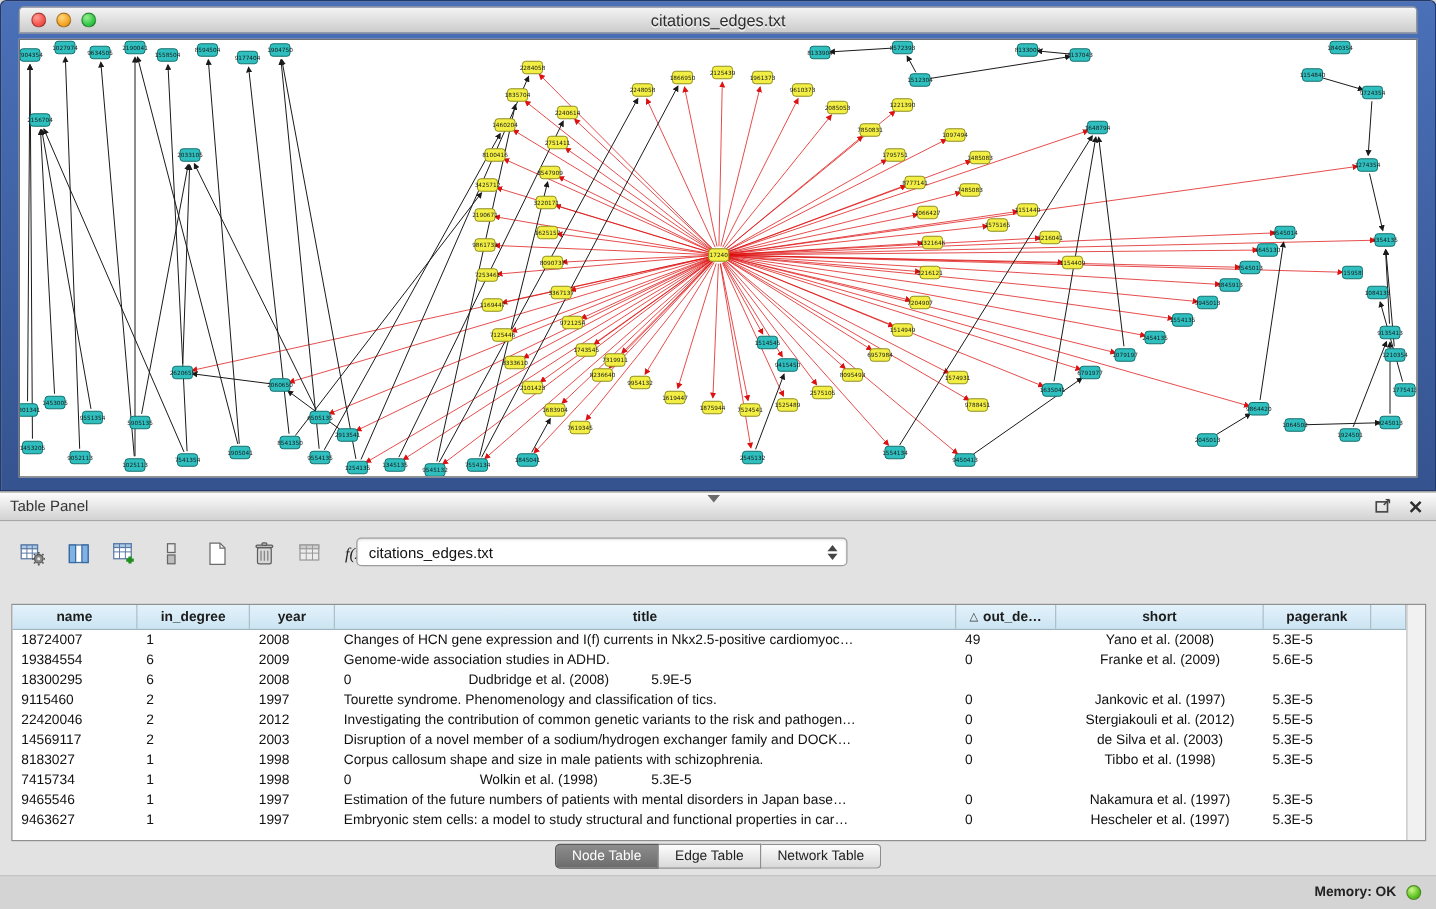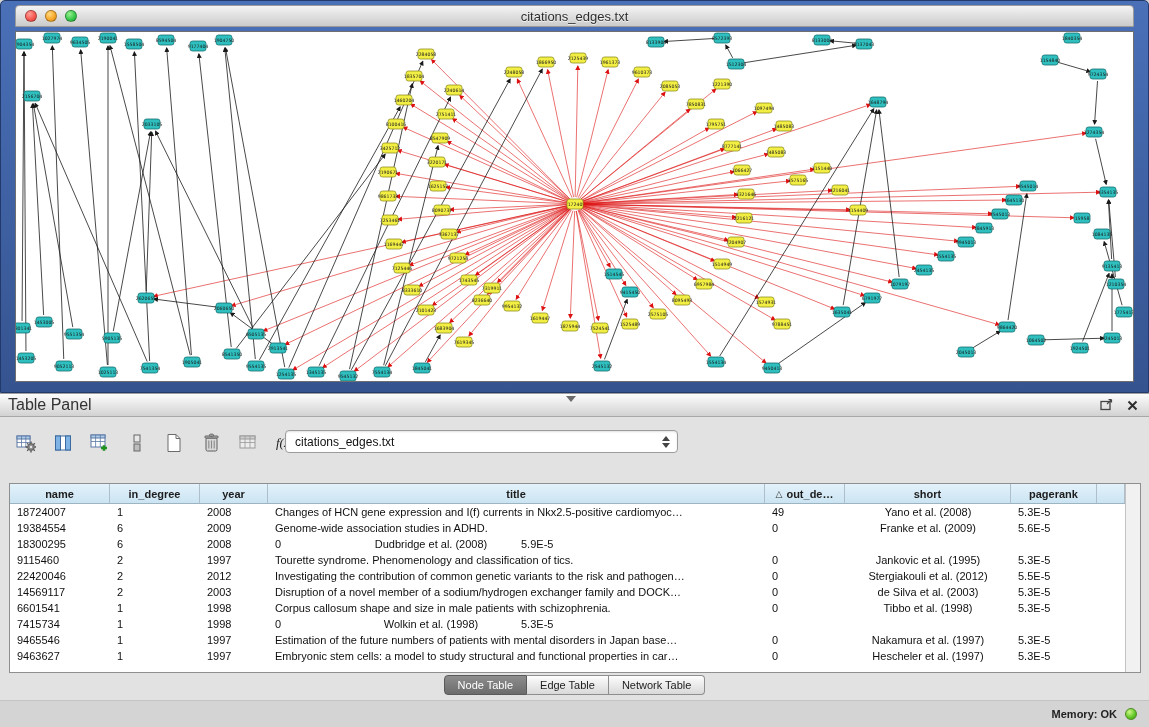--- a/index.html
+++ b/index.html
@@ -20,21 +20,21 @@
   .light.green{ background:radial-gradient(circle at 35% 30%, #9bef8f, #35c84a 60%, #22a336); }
   .title-text{ position:absolute; left:0; right:0; text-align:center; font-size:13px;
     color:#2e2e2e; text-shadow:0 1px 0 rgba(255,255,255,.7); }
   .canvas-wrap{ margin-top:4px; height:351px; background:#ffffff; border:1px solid #6f6f6f; overflow:hidden; }
   .canvas-wrap svg{ display:block; }
 
   
   .panel-header{ position:absolute; left:0; top:393px; width:1149px; height:24px;
     background:linear-gradient(#fdfdfd,#d2d2d2); border-top:1px solid #9e9e9e;
     border-bottom:1px solid #a8a8a8; display:flex; align-items:center; }
-  .panel-title{ font-size:16px; color:#333; margin-left:8px; }
+  .panel-title{ font-size:12px; color:#333; margin-left:8px; }
   .panel-header .spacer{ flex:1; }
   .ph-icon{ width:18px; height:16px; margin-right:8px; display:flex; align-items:center;
     justify-content:center; cursor:default; }
   .split-handle{ position:absolute; left:566px; top:2px; width:0; height:0;
     border-left:5px solid transparent; border-right:5px solid transparent; border-top:6px solid #6b6b6b; }
 
   
   .panel-body{ position:absolute; left:0; top:417px; width:1149px; height:283px; background:#e2e2e2; }
   .toolbar{ position:absolute; left:14px; top:12px; height:28px; display:flex; align-items:center; gap:13px; }
   .tb-btn{ width:24px; height:24px; display:flex; align-items:center; justify-content:center;
@@ -873,21 +873,21 @@
             <div class="tcell col5">Dudbridge et al. (2008)</div>
             <div class="tcell col6">5.9E-5</div>
             <div class="tcell colf"></div>
           </div>
           <div class="trow">
             <div class="tcell col0">9115460</div>
             <div class="tcell col1">2</div>
             <div class="tcell col2">1997</div>
             <div class="tcell col3">Tourette syndrome. Phenomenology and classification of tics.</div>
             <div class="tcell col4">0</div>
-            <div class="tcell col5">Jankovic et al. (1995)</div>
+            <div class="tcell col5">Jankovic et al. (1997)</div>
             <div class="tcell col6">5.3E-5</div>
             <div class="tcell colf"></div>
           </div>
           <div class="trow">
             <div class="tcell col0">22420046</div>
             <div class="tcell col1">2</div>
             <div class="tcell col2">2012</div>
             <div class="tcell col3">Investigating the contribution of common genetic variants to the risk and pathogen…</div>
             <div class="tcell col4">0</div>
             <div class="tcell col5">Stergiakouli et al. (2012)</div>
@@ -898,21 +898,21 @@
             <div class="tcell col0">14569117</div>
             <div class="tcell col1">2</div>
             <div class="tcell col2">2003</div>
             <div class="tcell col3">Disruption of a novel member of a sodium/hydrogen exchanger family and DOCK…</div>
             <div class="tcell col4">0</div>
             <div class="tcell col5">de Silva et al. (2003)</div>
             <div class="tcell col6">5.3E-5</div>
             <div class="tcell colf"></div>
           </div>
           <div class="trow">
-            <div class="tcell col0">6601541</div>
+            <div class="tcell col0">8183027</div>
             <div class="tcell col1">1</div>
             <div class="tcell col2">1998</div>
             <div class="tcell col3">Corpus callosum shape and size in male patients with schizophrenia.</div>
             <div class="tcell col4">0</div>
             <div class="tcell col5">Tibbo et al. (1998)</div>
             <div class="tcell col6">5.3E-5</div>
             <div class="tcell colf"></div>
           </div>
           <div class="trow">
             <div class="tcell col0">7415734</div>

